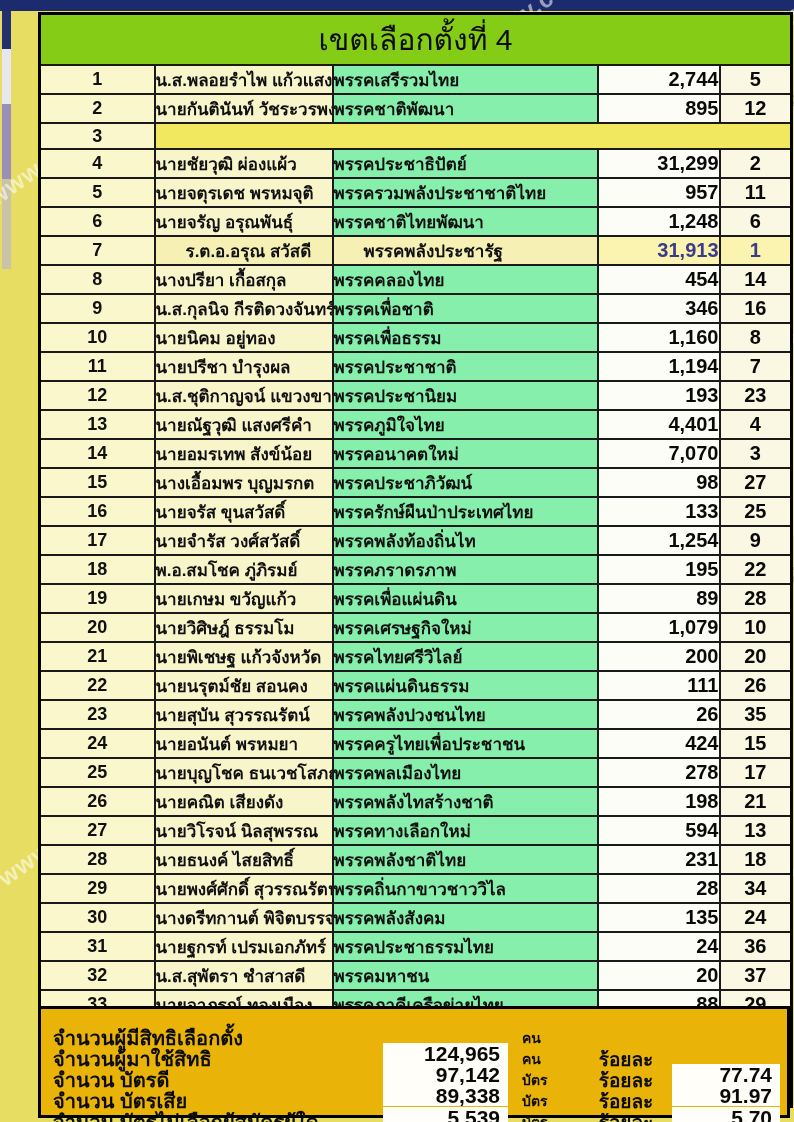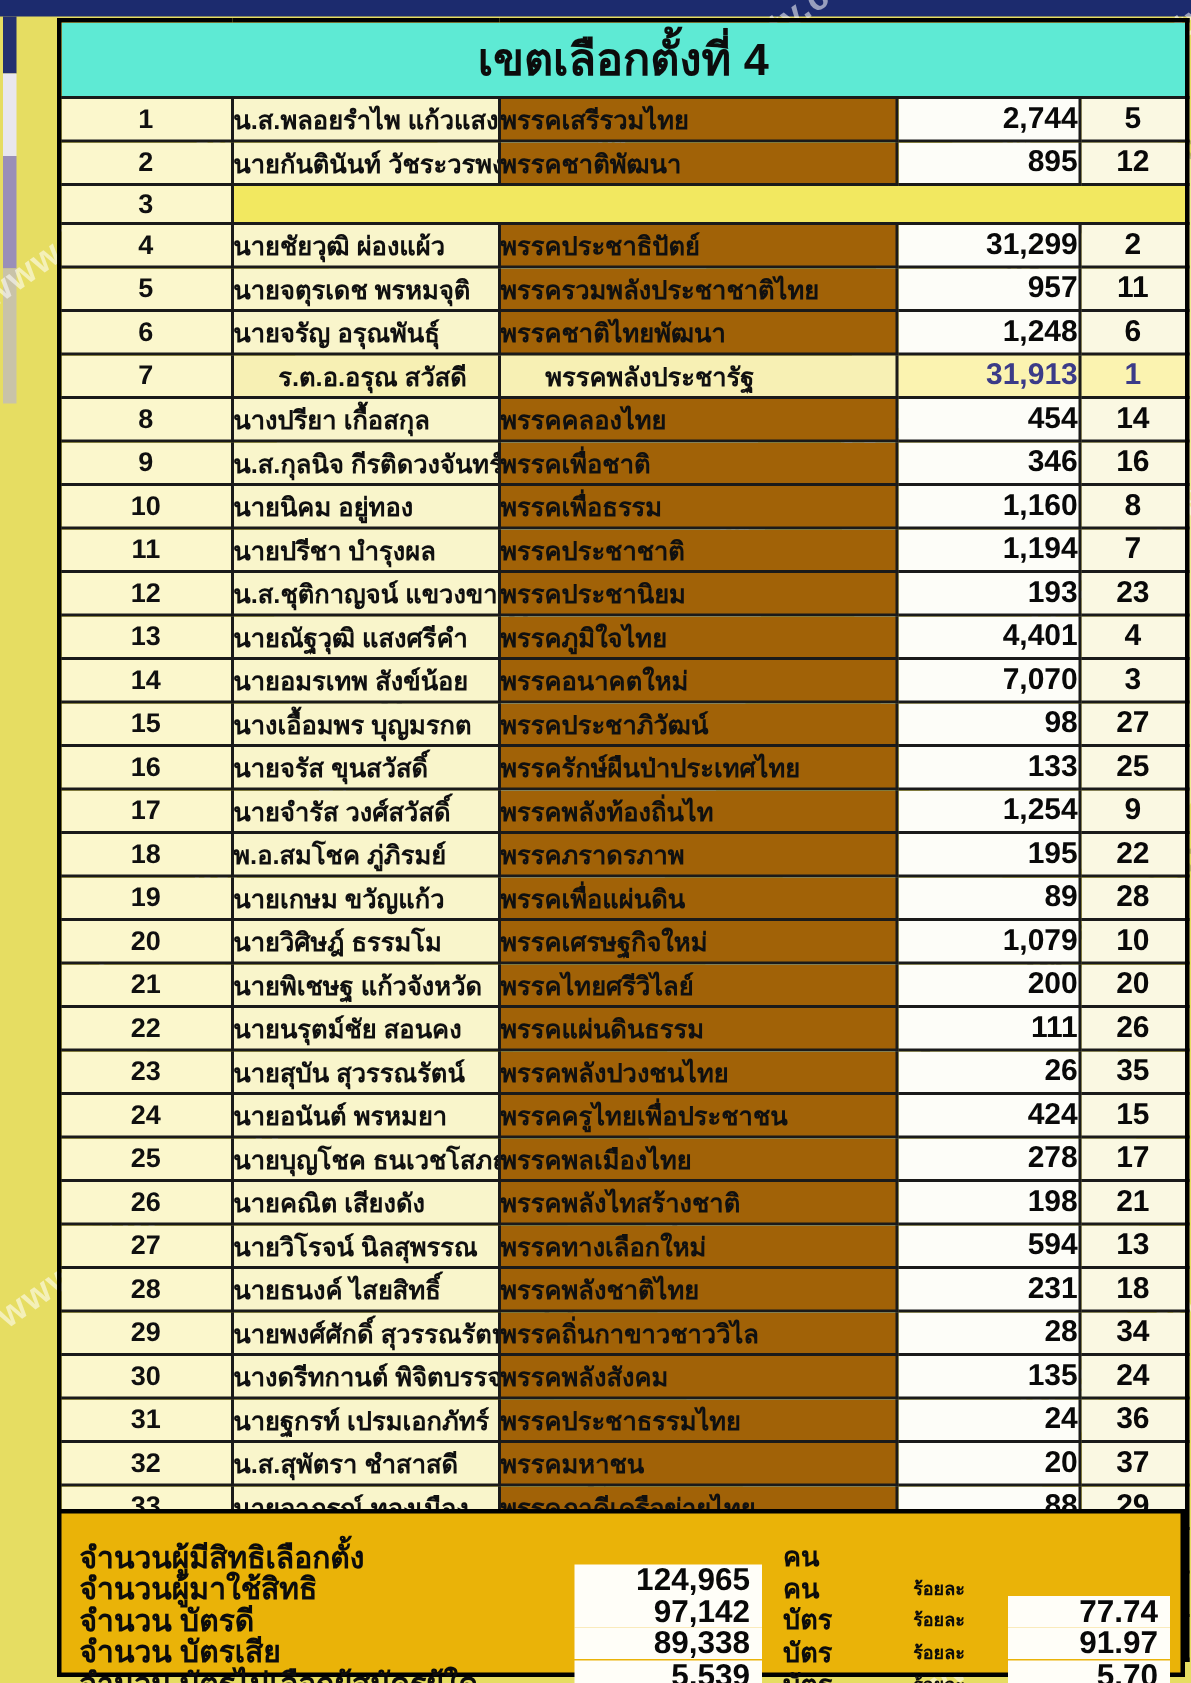--- a/index.html
+++ b/index.html
@@ -19,43 +19,43 @@
   .blob3{left:430px;top:560px;width:330px;height:480px;background:rgba(250,246,215,0.38);}
   .blob4{left:60px;top:620px;width:320px;height:460px;background:rgba(120,115,90,0.10);}
 
   .wm{position:absolute;transform:rotate(-35deg);font-size:24px;font-weight:bold;
       color:rgba(255,255,255,0.55);white-space:nowrap;pointer-events:none;letter-spacing:1px;}
   .wm.grey{color:rgba(90,90,80,0.30);}
 
   table.results{position:absolute;left:38px;top:12px;width:752px;border-collapse:collapse;
       table-layout:fixed;border:3px solid #000;}
   table.results td,table.results th{border:2px solid #1a1a1a;overflow:hidden;white-space:nowrap;}
-  .title-cell{height:37px;background:#5eead4;font-size:30px;font-weight:bold;text-align:center;color:#0c0c0c;}
+  .title-cell{height:37px;background:#84cc16;font-size:30px;font-weight:normal;text-align:center;color:#0c0c0c;}
   .hdr{height:28px;background:#f2eb7c;font-weight:bold;color:#111;}
   .hdr-no{font-size:10px;line-height:11px;}
   .hdr-name,.hdr-party{font-size:19px;}
   .hdr-score,.hdr-rank{font-size:19px;}
   .data-row td{height:24.3px;padding:0;}
   .c-no{background:#fbf7cc;text-align:center;font-size:18px;font-weight:bold;color:#101010;}
   .c-name{background:#f9f5cb;text-align:left;font-size:17px;font-weight:bold;padding:0 0 0 8px;color:#101010;}
-  .c-party{background:#a16207;text-align:left;font-size:17px;font-weight:bold;padding:0 0 0 8px;color:#101010;}
+  .c-party{background:#86efac;text-align:left;font-size:17px;font-weight:bold;padding:0 0 0 8px;color:#101010;}
   .c-score{background:#fdfdf8;text-align:right;font-size:20px;font-weight:bold;padding:0 10px 0 0;color:#090909;}
   .c-rank{background:#faf8e2;text-align:center;font-size:20px;font-weight:bold;color:#090909;}
   .c-merged{background:#f2e860;}
   .winner-row .c-score,.winner-row .c-rank{background:#fbf3b0;color:#3b3b88;}
   .winner-row .c-name,.winner-row .c-party{background:#f7f0b4;padding-left:30px;}
 
   .summary-box{position:absolute;left:38px;top:1006px;width:752px;height:112px;
       background:#eab308;border:3px solid #000;box-sizing:border-box;padding:2px 0 0 12px;}
   .sum-row{display:grid;grid-template-columns:330px 125px 72px 92px 108px;align-items:center;height:21.2px;}
   .sum-label{font-size:20px;font-weight:bold;color:#0c0c0c;white-space:nowrap;}
   .white-box{display:block;background:#fffef8;text-align:right;font-size:21px;font-weight:bold;
       color:#090909;height:21px;line-height:21px;padding:0 8px;box-sizing:border-box;margin-top:32px;}
-  .sum-unit{font-size:18px;font-weight:bold;padding-left:14px;color:#0c0c0c;}
-  .sum-pctlabel{font-size:12px;font-weight:bold;text-align:center;color:#0c0c0c;}
+  .sum-unit{font-size:14px;font-weight:bold;padding-left:14px;color:#0c0c0c;}
+  .sum-pctlabel{font-size:19px;font-weight:bold;text-align:center;color:#0c0c0c;}
 </style>
 </head>
 <body>
 
 <div class="canvas">
   <div class="topbar"></div>
   <div class="edge-strip edge-navy"></div>
   <div class="edge-strip edge-white"></div>
   <div class="edge-strip edge-purple"></div>
   <div class="edge-strip edge-grey"></div>

